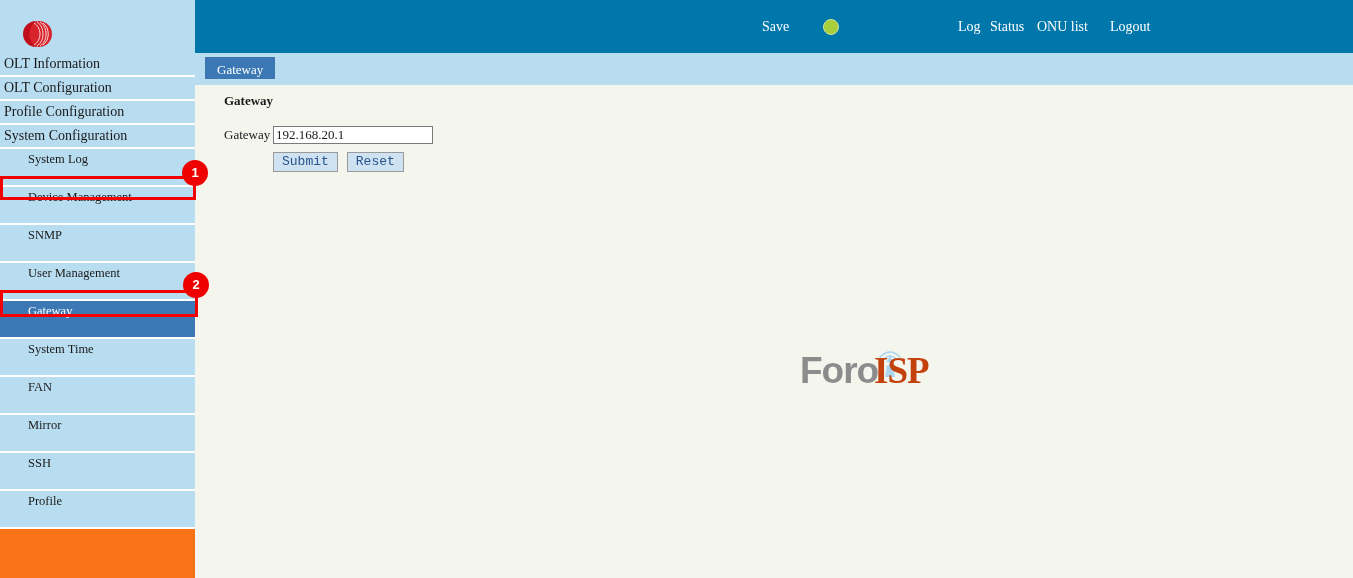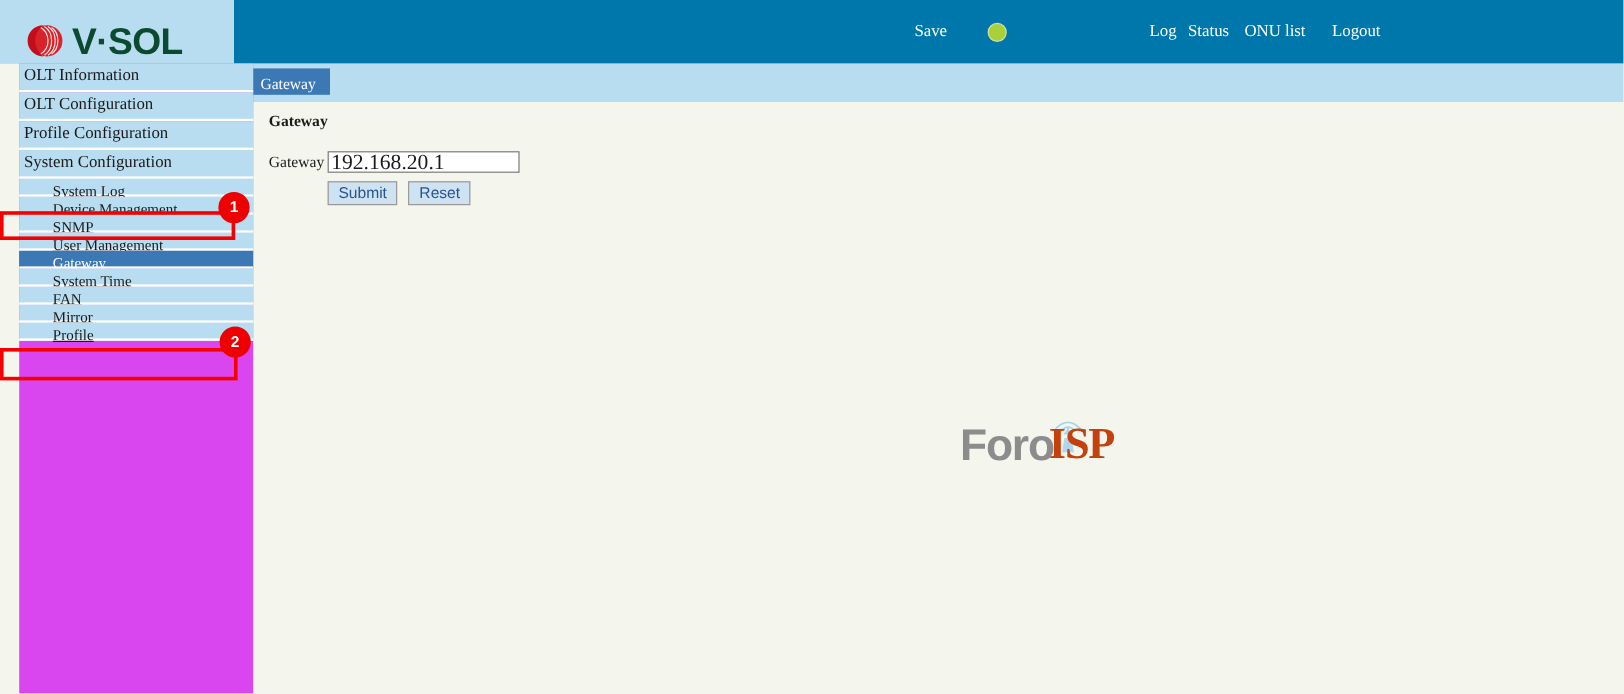--- a/index.html
+++ b/index.html
@@ -124,35 +124,35 @@
     line-height: 16px;
   }
   #gateway-input {
     position: absolute;
     left: 49px; top: 0;
     width: 160px; height: 18px;
     padding: 0 2px;
     border: 1px solid #7a7a7a;
     background: #ffffff;
     font-family: "Liberation Serif", serif;
-    font-size: 18px;
+    font-size: 13px;
     color: #1a1a1a;
     box-sizing: border-box;
     border-radius: 0;
   }
   #btn-row {
     position: absolute;
     left: 78px; top: 66px;
   }
   .form-btn {
     display: inline-block;
     background: #cfe2f2;
     border: 1px solid #9a9a9a;
     color: #28548c;
-    font-family: Liberation Sans, sans-serif;
+    font-family: Liberation Mono, monospace;
     font-size: 13px;
     padding: 1px 8px 2px 8px;
     margin-right: 5px;
     cursor: pointer;
     line-height: 15px;
   }
 
   
   #watermark {
     position: absolute;
@@ -183,49 +183,48 @@
   }
   #wm-antenna {
     position: absolute;
     left: 70px; top: 0px;
     width: 40px; height: 34px;
   }
 
   
   #sidebar {
     position: absolute;
-    left: 16px; top: 53px;
+    left: 0; top: 53px;
     width: 195px;
     height: 525px;
-    background: #d946ef;
+    background: #f97316;
   }
   .menu-item {
     position: relative;
     width: 195px;
     background: #b8dcf0;
     border-bottom: 2px solid #ffffff;
     box-sizing: border-box;
     cursor: pointer;
   }
   .menu-main {
     height: 24px;
     font-size: 14px;
     color: #1a1a1a;
     font-family: "Liberation Serif", serif;
     line-height: 22px;
     padding-left: 4px;
   }
   .menu-sub {
-    height: 15px;
+    height: 38px;
     font-size: 12.5px;
     color: #1a1a1a;
     font-family: "Liberation Serif", serif;
     line-height: 21px;
     padding-left: 28px;
-    text-decoration: underline;
   }
   .menu-sub.selected {
     background: #3b78b4;
     color: #ffffff;
   }
 
   
   .anno-box {
     position: absolute;
     border: 3px solid #f40000;
@@ -267,21 +266,20 @@
     <svg id="logo-mark" viewBox="0 0 34 34">
       <circle cx="19" cy="17" r="13" fill="#d8232a"></circle>
       <path d="M16 4 A13 13 0 0 0 16 30 A16 16 0 0 1 16 4 Z" fill="#c00f1a"></path>
       <g stroke="#ffffff" stroke-width="1" fill="none" opacity="0.85">
         <path d="M14 6 C22 11 22 23 14 28"></path>
         <path d="M17 5 C25 10 25 24 17 29"></path>
         <path d="M20 5 C28 10 28 24 20 29"></path>
         <path d="M23 6 C30 11 30 23 23 28"></path>
       </g>
     </svg>
-    <div id="logo-text">V·SOL</div>
   </div>
 
   <div id="header-band"></div>
 
   <div class="hdr-link" id="hdr-save">Save</div>
   <div id="save-indicator"></div>
   <div class="hdr-link" id="hdr-log">Log</div>
   <div class="hdr-link" id="hdr-status">Status</div>
   <div class="hdr-link" id="hdr-onulist">ONU list</div>
   <div class="hdr-link" id="hdr-logout">Logout</div>
@@ -326,19 +324,20 @@
     <div class="menu-item menu-main">Profile Configuration</div>
     <div class="menu-item menu-main">System Configuration</div>
     <div class="menu-item menu-sub">System Log</div>
     <div class="menu-item menu-sub">Device Management</div>
     <div class="menu-item menu-sub">SNMP</div>
     <div class="menu-item menu-sub">User Management</div>
     <div class="menu-item menu-sub selected">Gateway</div>
     <div class="menu-item menu-sub">System Time</div>
     <div class="menu-item menu-sub">FAN</div>
     <div class="menu-item menu-sub">Mirror</div>
+    <div class="menu-item menu-sub">SSH</div>
     <div class="menu-item menu-sub">Profile</div>
   </div>
 
 <div class="anno-box" id="anno-box-1"></div>
 <div class="anno-badge" id="anno-badge-1">1</div>
 <div class="anno-box" id="anno-box-2"></div>
 <div class="anno-badge" id="anno-badge-2">2</div>
 
 </body></html>

